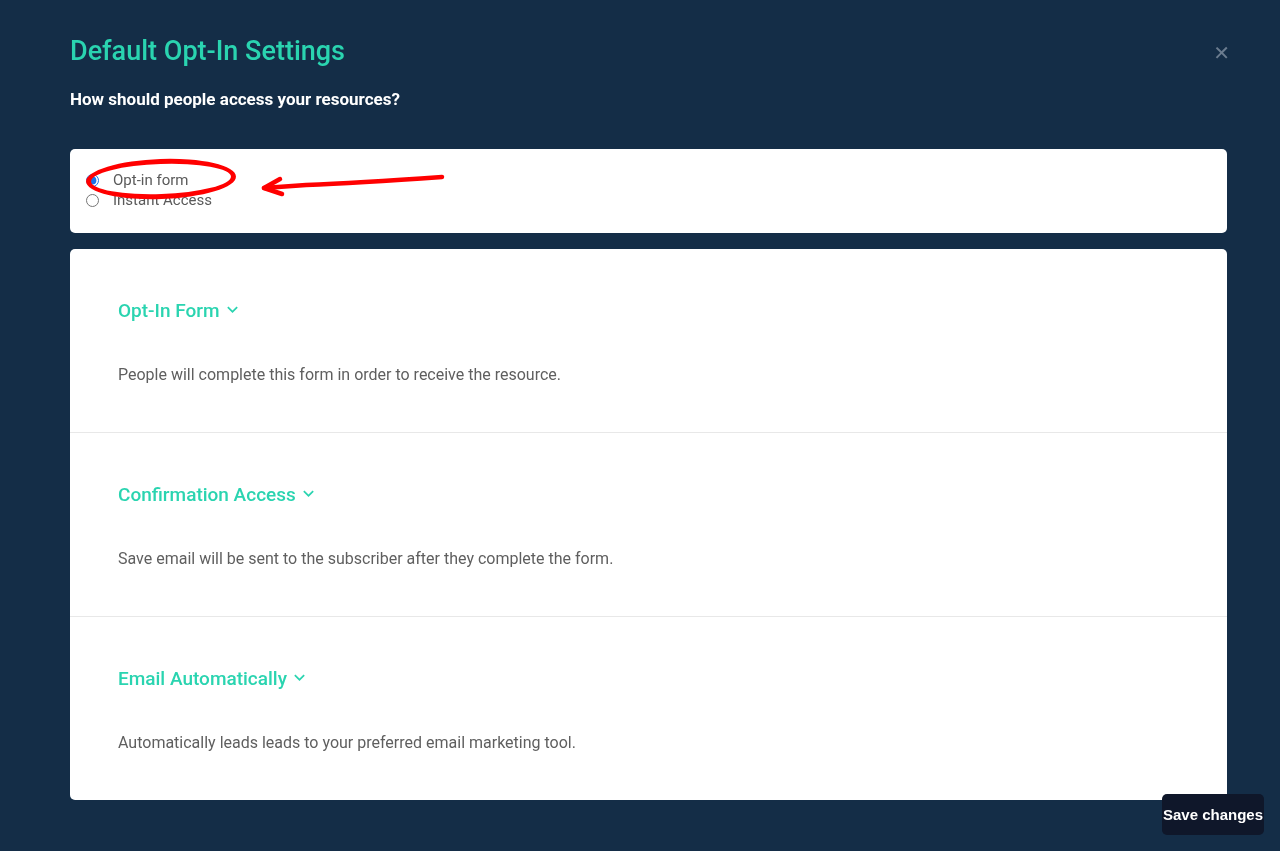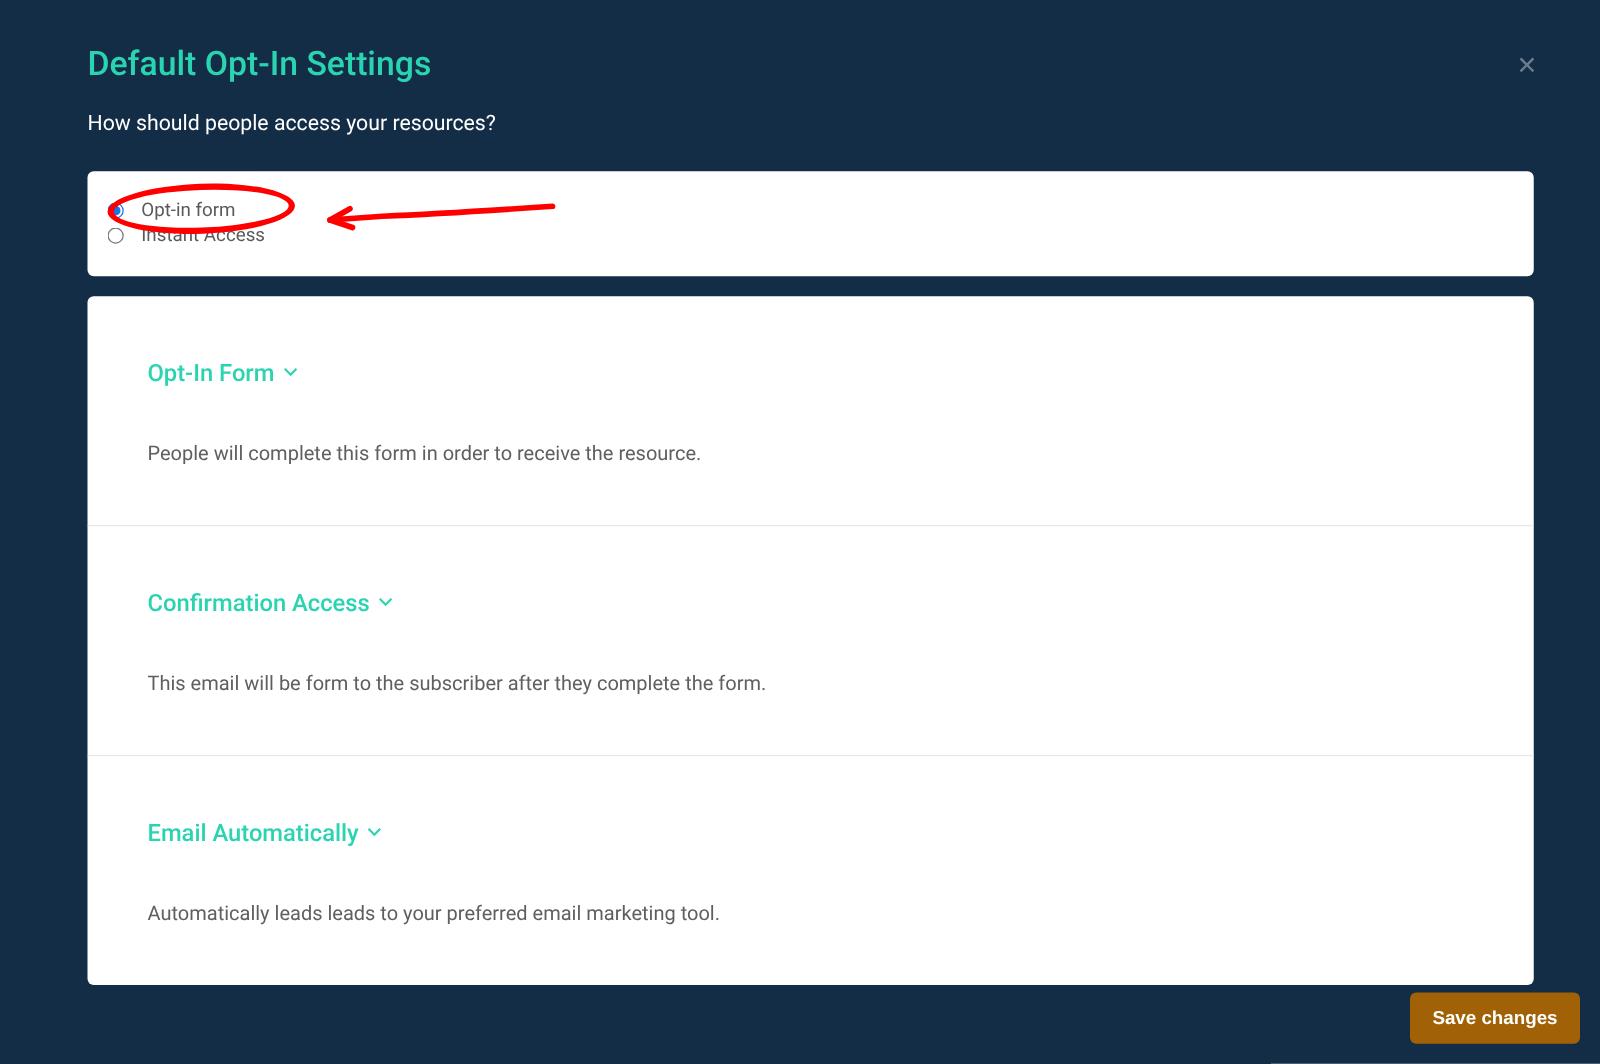--- a/index.html
+++ b/index.html
@@ -23,22 +23,22 @@
     }
     .modal-title {
       color: #2ad4b0;
       font-size: 27px;
       font-weight: 500;
       margin-bottom: 22px;
     }
     .modal-subtitle {
       color: #ffffff;
       font-size: 17px;
-      font-weight: 400;
-      margin-bottom: 28px;
+      font-weight: 700;
+      margin-bottom: 40px;
     }
     .close-btn {
       position: absolute;
       top: 8px;
       right: -3px;
       color: #6b7c8f;
       font-size: 20px;
       cursor: pointer;
       background: none;
       border: none;
@@ -122,25 +122,25 @@
       display: inline-block;
     }
     .chevron-down svg {
       width: 13px;
       height: 13px;
     }
     .save-btn {
       position: absolute;
       bottom: 16px;
       right: 16px;
-      background: #a16207;
+      background: #0f172a;
       color: #ffffff;
       border: none;
       border-radius: 5px;
-      padding: 12px 18px;
+      padding: 12px 1px;
       font-size: 15px;
       font-weight: 600;
       cursor: pointer;
     }
   </style>
 </head>
 <body>
 
 <div class="modal">
   <div class="modal-header">
@@ -184,21 +184,21 @@
 
     <div class="accordion-section">
       <div class="accordion-title">
         <span>Confirmation Access</span>
         <span class="chevron-down">
           <svg viewBox="0 0 16 16" fill="#2ad4b0">
               <path d="M1.5 4.5 L8 11 L14.5 4.5 L13 3 L8 8 L3 3 Z"></path>
             </svg>
         </span>
       </div>
-      <p class="accordion-desc">This email will be form to the subscriber after they complete the form.</p>
+      <p class="accordion-desc">Save email will be sent to the subscriber after they complete the form.</p>
     </div>
 
     <div class="accordion-section">
       <div class="accordion-title">
         <span>Email Automatically</span>
         <span class="chevron-down">
           <svg viewBox="0 0 16 16" fill="#2ad4b0">
               <path d="M1.5 4.5 L8 11 L14.5 4.5 L13 3 L8 8 L3 3 Z"></path>
             </svg>
         </span>

